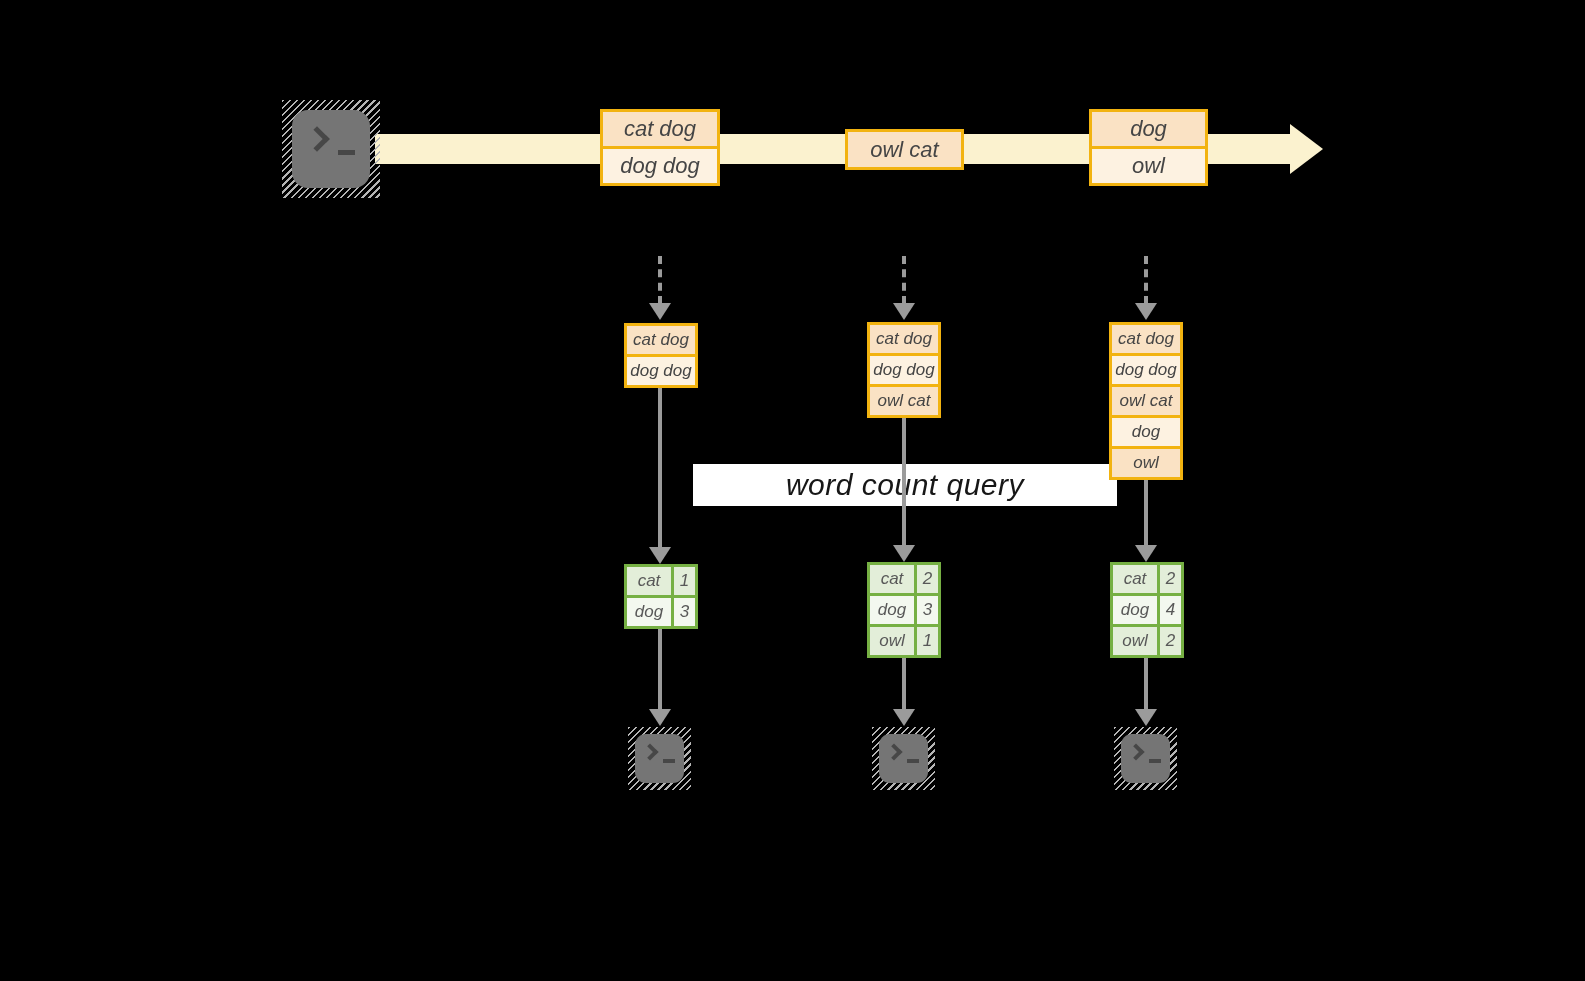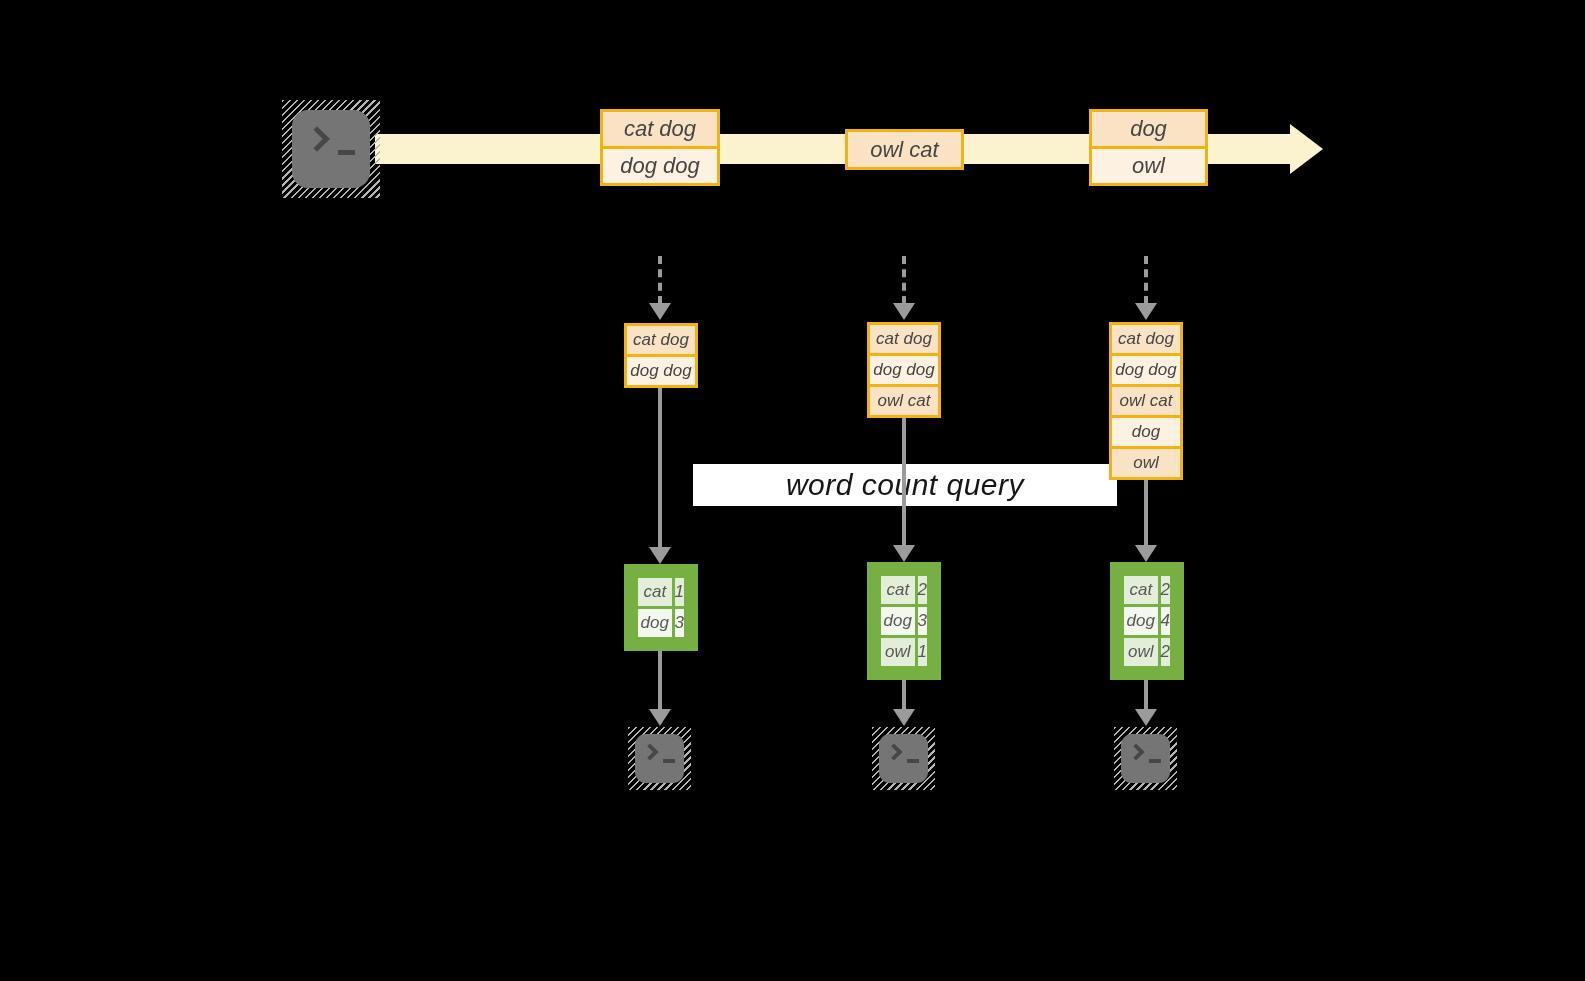--- a/index.html
+++ b/index.html
@@ -27,21 +27,21 @@
   
   .obox{position:absolute;z-index:3;box-sizing:border-box;display:flex;flex-direction:column;gap:3px;padding:3px;
     background:var(--box-border,#F2B310);}
   .ocell{display:flex;align-items:center;justify-content:center;color:var(--text-dark,#454545);}
   .ocell.dark{background:var(--box-fill-dark,#FAE2C4);}
   .ocell.light{background:var(--box-fill-light,#FDF2E1);}
   .ocell.big{height:34px;font-size:22px;}
   .ocell.big1{height:35px;font-size:22px;}
   .ocell.small{height:28px;font-size:17px;}
   
-  .gtable{position:absolute;z-index:3;box-sizing:border-box;display:flex;flex-direction:column;gap:3px;padding:14px;
+  .gtable{position:absolute;z-index:3;box-sizing:border-box;display:flex;flex-direction:column;gap:3px;padding:3px;
     background:var(--table-border,#76B043);width:74px;}
   .grow{display:flex;gap:3px;height:28px;}
   .gword{width:44px;display:flex;align-items:center;justify-content:center;font-size:17px;color:#585858;}
   .gcount{flex:1;display:flex;align-items:center;justify-content:center;font-size:17px;color:#585858;}
   .grow.dark .gword,.grow.dark .gcount{background:var(--table-fill-dark,#E3EED9);}
   .grow.light .gword,.grow.light .gcount{background:var(--table-fill-light,#F3F8EF);}
   
   .vline{position:absolute;width:4px;background:var(--arrow,#9B9B9B);z-index:2;}
   .vdash{position:absolute;width:0;border-left:4px dashed var(--arrow,#9B9B9B);z-index:2;}
   .ahead{position:absolute;width:0;height:0;z-index:2;

